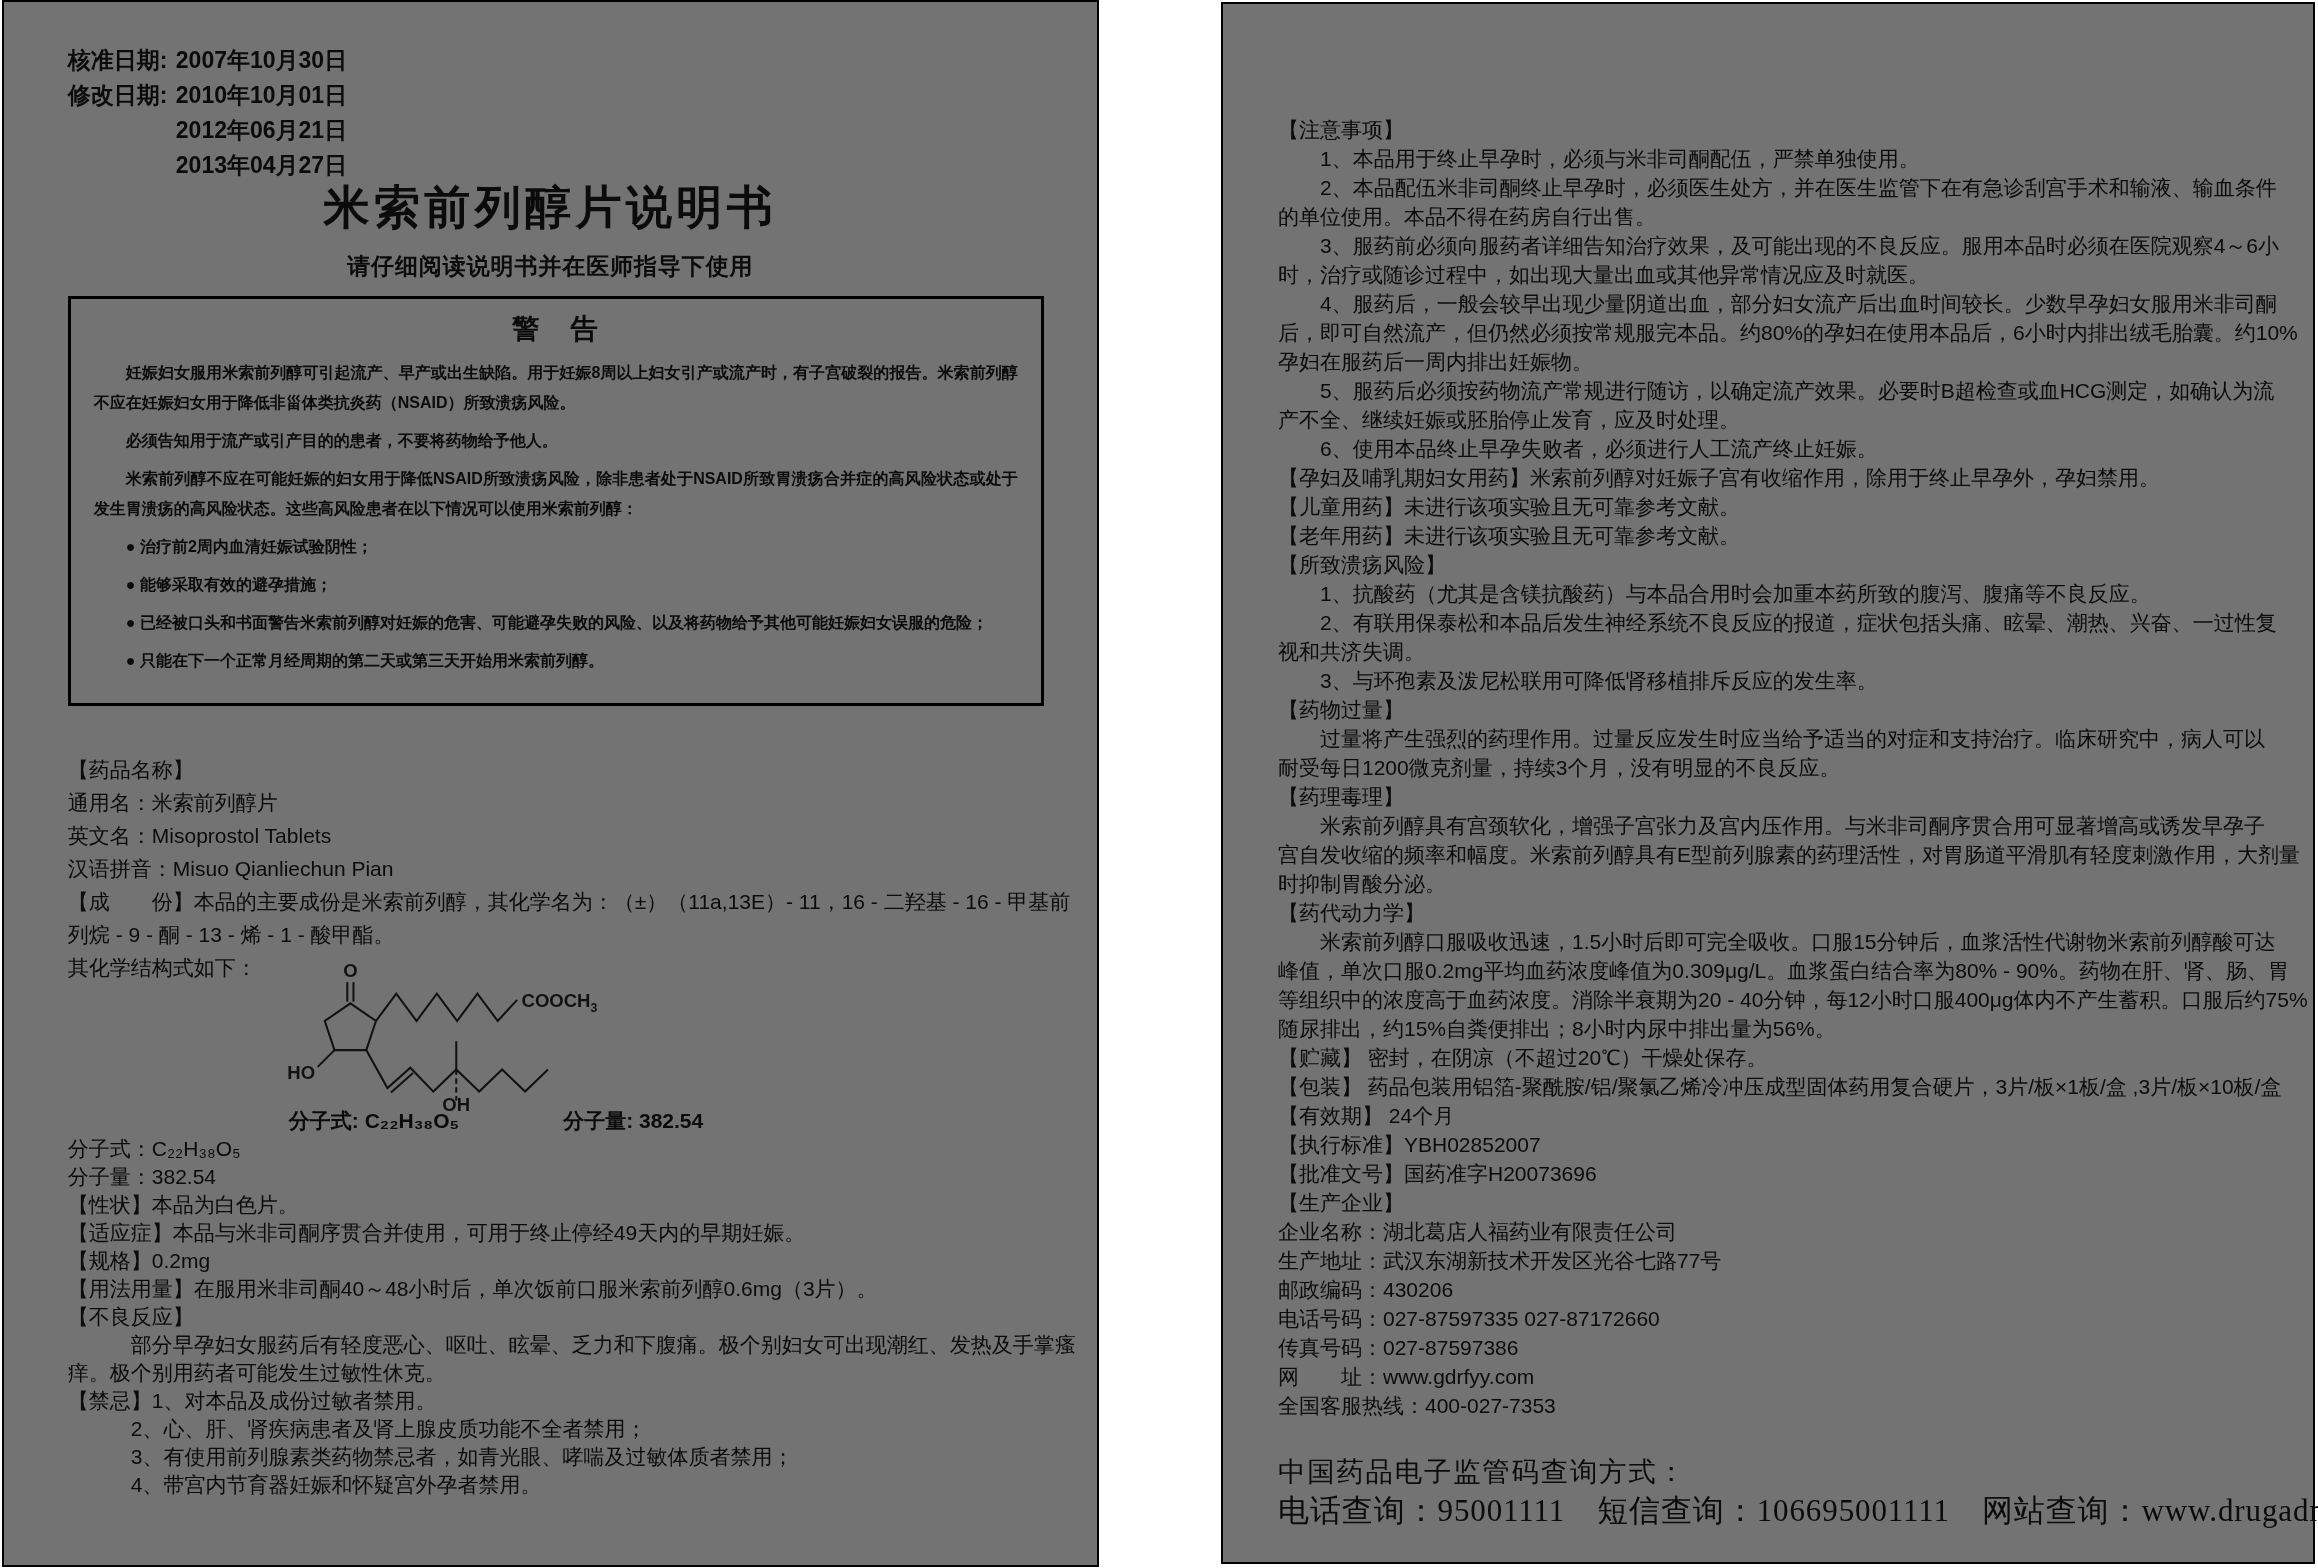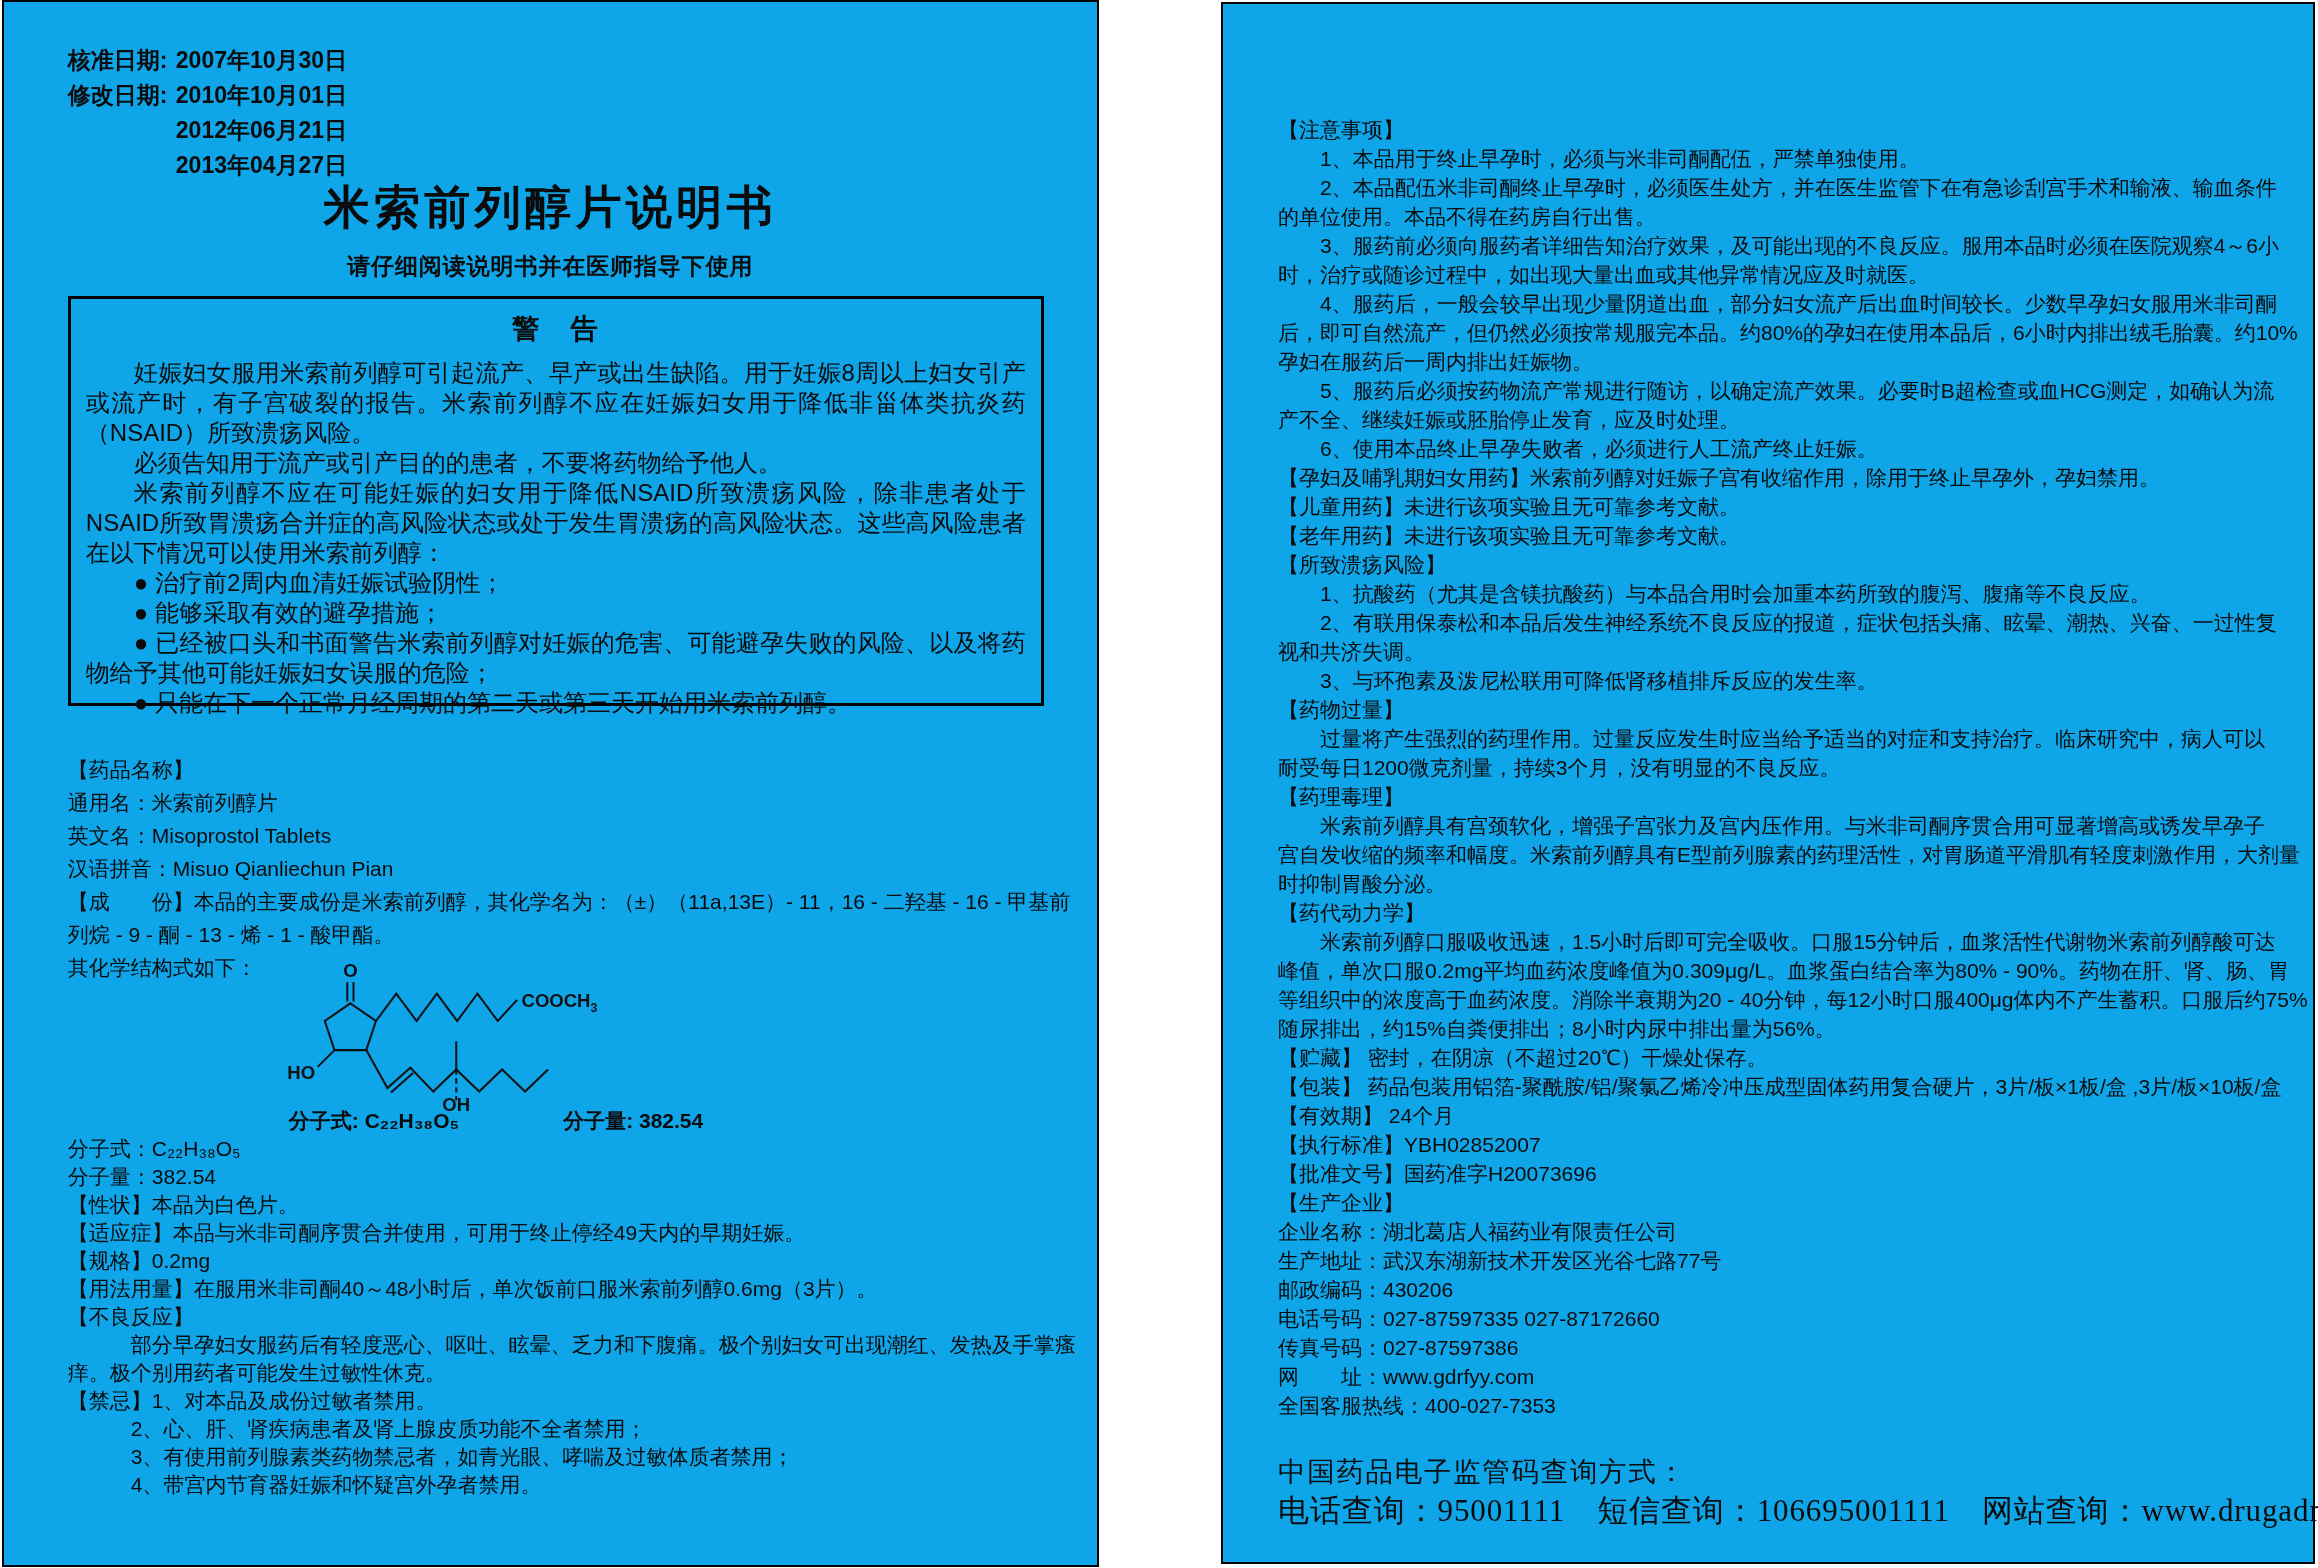--- a/index.html
+++ b/index.html
@@ -1,36 +1,36 @@
 <!DOCTYPE html>
 <html style="font-size:14px"><head>
 <meta charset="utf-8">
 <style>
   html,body{margin:0;padding:0;background:#fff;}
   .canvas{position:relative;width:2319px;height:1569px;background:#fff;overflow:hidden;
           font-family:"Liberation Sans",sans-serif;color:#0b0b0b;}
-  .page{position:absolute;background:#0ea5e9;border:2.7px solid #000;box-sizing:border-box;padding-left:29px;}
+  .page{position:absolute;background:#737373;border:2.7px solid #000;box-sizing:border-box;padding-left:29px;}
   .page-left{left:1.8px;top:0px;width:1097px;height:1567px;}
   .page-right{left:1221px;top:1.8px;width:1094px;height:1562px;}
 
   
   .dates{position:absolute;left:64px;top:41px;font-size:23px;font-weight:700;line-height:35px;}
   .drow{display:flex;}
   .dlabel{display:inline-block;width:108px;}
 
   .title{position:absolute;left:0;top:175px;width:100%;margin:0;text-align:center;
          font-size:46px;font-weight:800;letter-spacing:4.4px;}
   .subtitle{position:absolute;left:0;top:249px;width:100%;text-align:center;
             font-size:23px;font-weight:600;letter-spacing:0.9px;}
 
   
   .warnbox{position:absolute;left:64px;top:294px;width:976px;height:410px;
            border:3.5px solid #000;box-sizing:border-box;padding:5.3px 15px 0 15px;}
   .warnhead{text-align:center;font-size:27.4px;font-weight:800;letter-spacing:1.8px;margin:7px 0 10.6px 0;}
-  .warnbox p.wp{margin:0;font-size:24px;font-weight:400;line-height:30px;
+  .warnbox p.wp{margin:8px;font-size:16px;font-weight:700;line-height:30px;
                 text-indent:2em;text-align:justify;}
 
   
   .block{position:absolute;font-weight:500;}
   .block .ln{white-space:pre;}
   .blockA{left:64px;top:751px;font-size:21px;line-height:33px;width:982px;}
   .blockB{left:64px;top:1133px;font-size:21px;line-height:28px;width:982px;}
   .blockR{left:55px;top:111px;font-size:21px;line-height:29px;width:1017px;}
 
   

